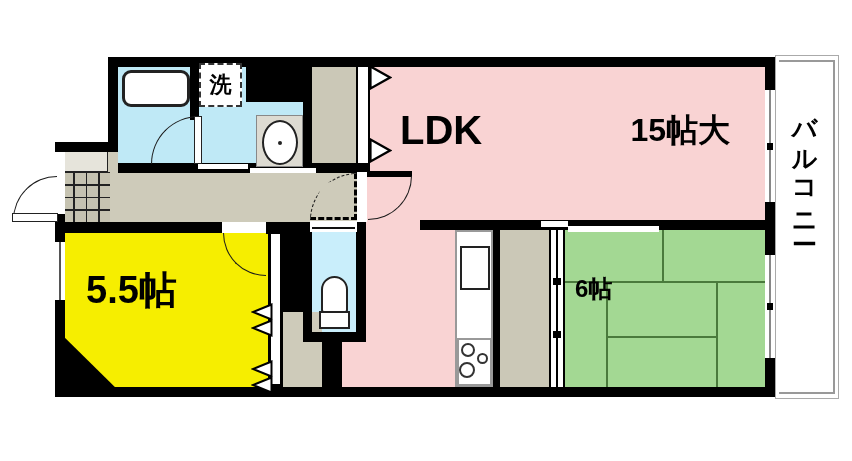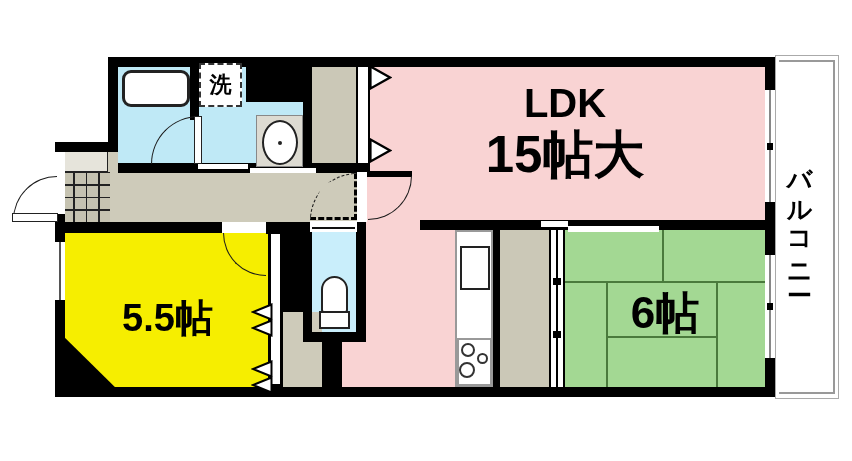--- a/index.html
+++ b/index.html
@@ -13,21 +13,21 @@
         font-family:"Liberation Sans","DejaVu Sans",sans-serif;}
   .r{position:absolute;}
   .wall{position:absolute;background:var(--c-wall);}
   .gap{position:absolute;background:#ffffff;}
   .arc{position:absolute;box-sizing:border-box;border:1.7px solid #1a1a1a;background:transparent;}
   .arc-tl{border-right:none;border-bottom:none;border-top-left-radius:100% 100%;}
   .arc-bl{border-right:none;border-top:none;border-bottom-left-radius:100% 100%;}
   .arc-br{border-left:none;border-top:none;border-bottom-right-radius:100% 100%;}
   .dash{border-style:dashed;}
   .tl{position:absolute;background:var(--c-tatami-line);}
-  .lbl{position:absolute;display:flex;flex-direction:column;align-items:center;justify-content:flex-end;
+  .lbl{position:absolute;display:flex;flex-direction:row;align-items:center;justify-content:space-between;
        color:#000;font-weight:bold;line-height:1.12;text-align:center;}
   .fix{position:absolute;box-sizing:border-box;background:#fff;}
   .tiles{position:absolute;background-color:var(--c-tile);
     background-image:repeating-linear-gradient(0deg,transparent 0 11px,#222 11px 12.5px),
                      repeating-linear-gradient(90deg,transparent 0 11px,#222 11px 12.5px);}
   .vtext{writing-mode:vertical-rl;text-orientation:mixed;letter-spacing:4px;}
   svg{display:block;}
 </style>
 </head>
 <body>
@@ -143,25 +143,25 @@
   <div class="fix" style="left:319px;top:311px;width:31px;height:18px;border:2.5px solid #222;"></div>
   <div class="fix" style="left:455px;top:230px;width:38px;height:157px;border:2px solid #999;"></div>
   <div class="fix" style="left:460px;top:246px;width:30px;height:44px;border:2.5px solid #222;"></div>
   <div class="fix" style="left:457px;top:338px;width:35px;height:48px;border:2px solid #999;"></div>
   <div class="fix" style="left:461px;top:343px;width:14px;height:14px;border:2px solid #333;border-radius:50%;"></div>
   <div class="fix" style="left:459px;top:362px;width:16px;height:16px;border:2px solid #333;border-radius:50%;"></div>
   <div class="fix" style="left:477px;top:353px;width:11px;height:11px;border:2px solid #333;border-radius:50%;"></div>
 
   <div class="lbl" style="left:400px;top:78px;width:330px;height:105px;">
     <span style="font-size:40px;">LDK</span>
-    <span style="font-size:51px;">15帖大</span>
+    <span style="font-size:32px;">15帖大</span>
   </div>
   <div class="lbl" style="left:70px;top:240px;width:195px;height:100px;">
-    <span style="font-size:38px;">5.5帖</span>
+    <span style="font-size:38px;margin-left:16px;">5.5帖</span>
   </div>
   <div class="lbl" style="left:575px;top:242px;width:180px;height:95px;">
-    <span style="font-size:44px;">6帖</span>
+    <span style="font-size:24px;">6帖</span>
   </div>
   <div class="lbl vtext" style="left:786px;top:100px;width:38px;height:235px;">
     <span style="font-size:25px;">バルコニー</span>
   </div>
 
 </div>
 
 </body></html>

